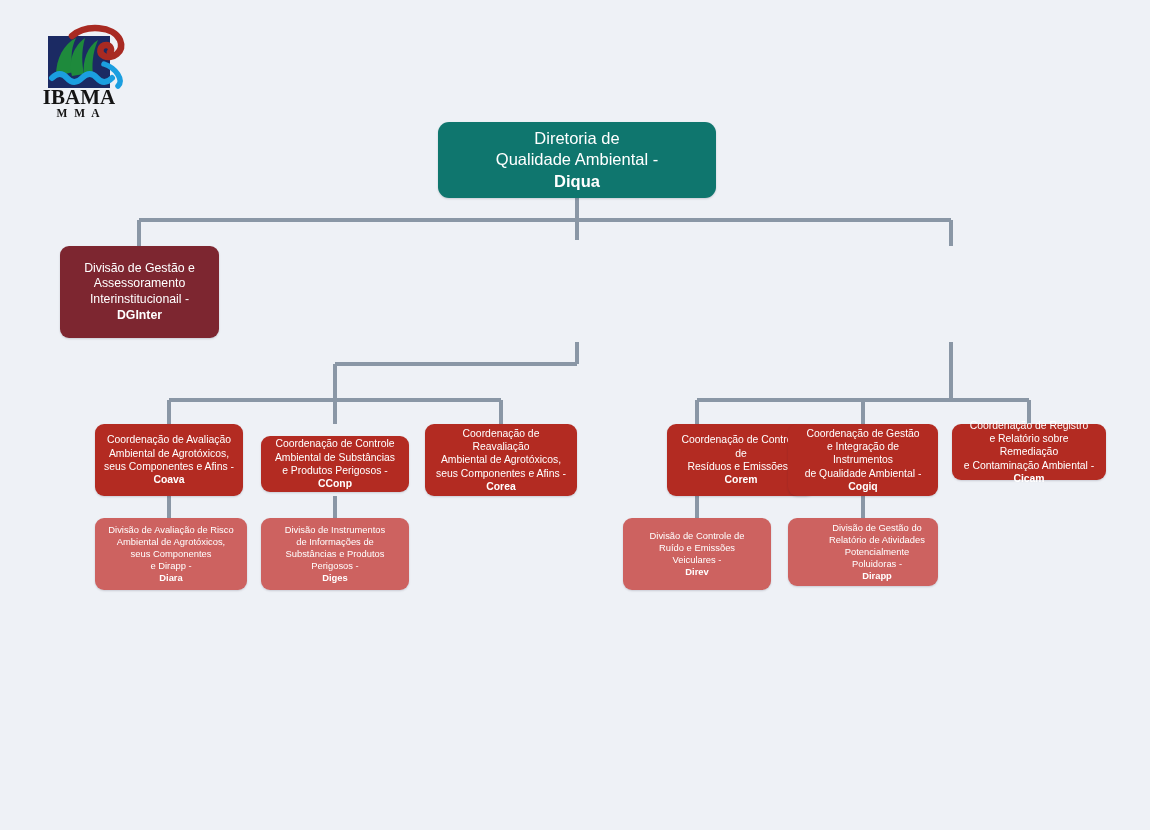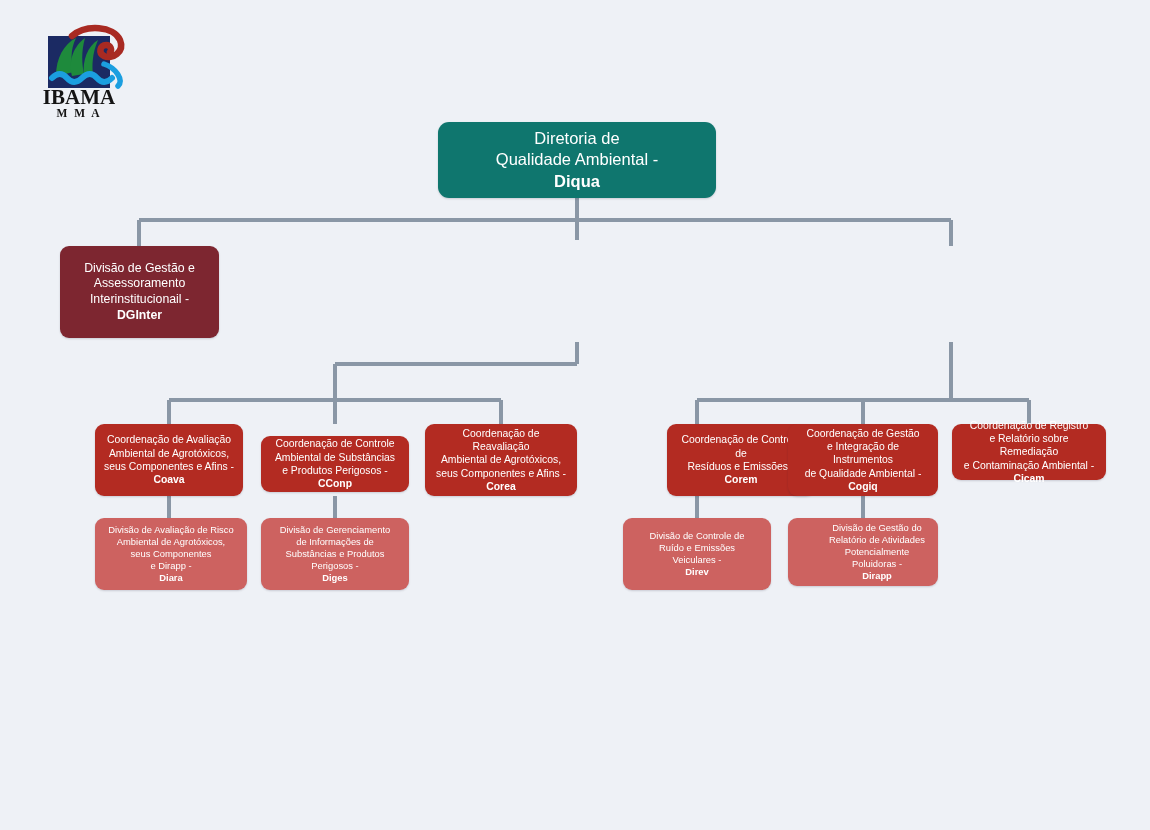--- a/index.html
+++ b/index.html
@@ -205,21 +205,21 @@
       <span>Divisão de Avaliação de Risco</span><br>
       <span>Ambiental de Agrotóxicos,</span><br>
       <span>seus Componentes</span><br>
       <span>e Dirapp -</span><br>
       <b>Diara</b>
     </span>
   </div>
 
   <div class="node lvl4" style="left:261px; top:518px; width:148px; height:72px;">
     <span class="lbl">
-      <span>Divisão de Gerenciamento</span><br>
+      <span>Divisão de Instrumentos</span><br>
       <span>de Informações de</span><br>
       <span>Substâncias e Produtos</span><br>
       <span>Perigosos -</span><br>
       <b>Diges</b>
     </span>
   </div>
 
   <div class="node lvl4" style="left:623px; top:518px; width:148px; height:72px;">
     <span class="lbl">
       <span>Divisão de Controle de</span><br>

